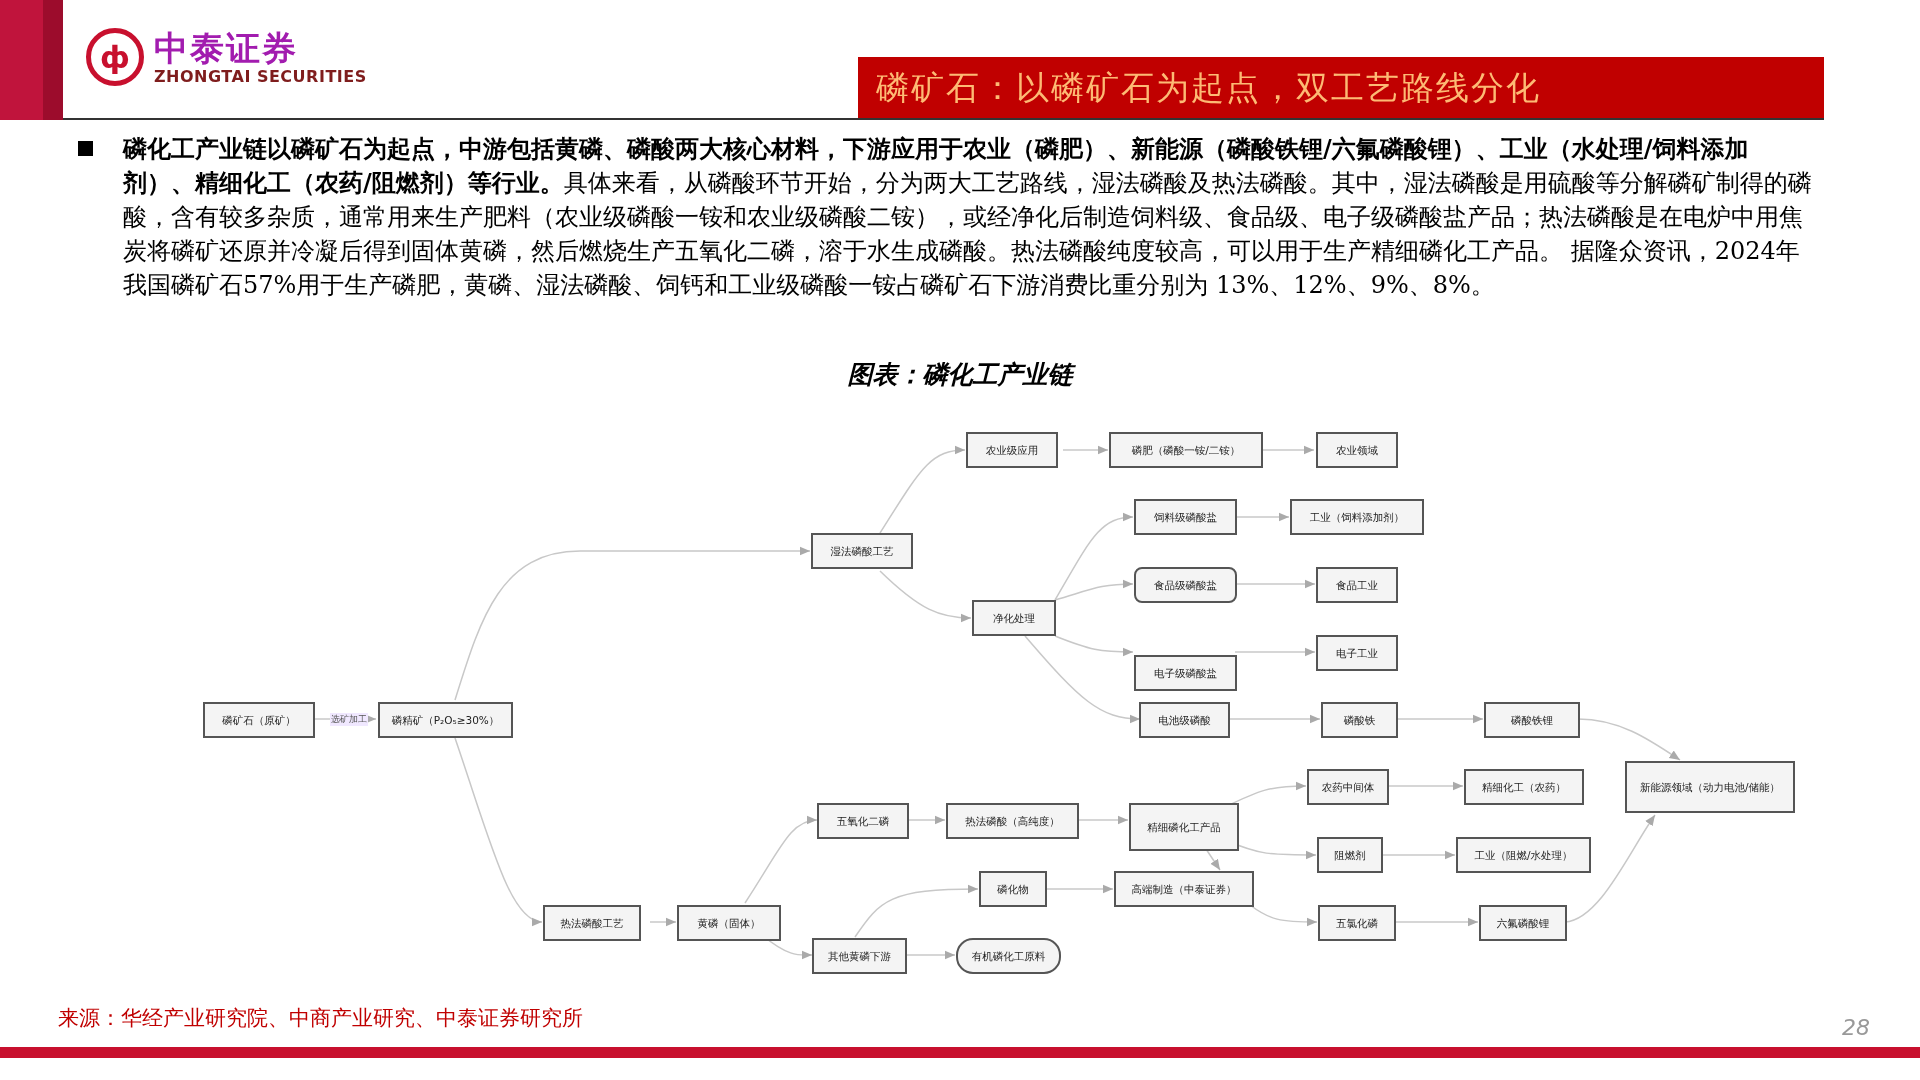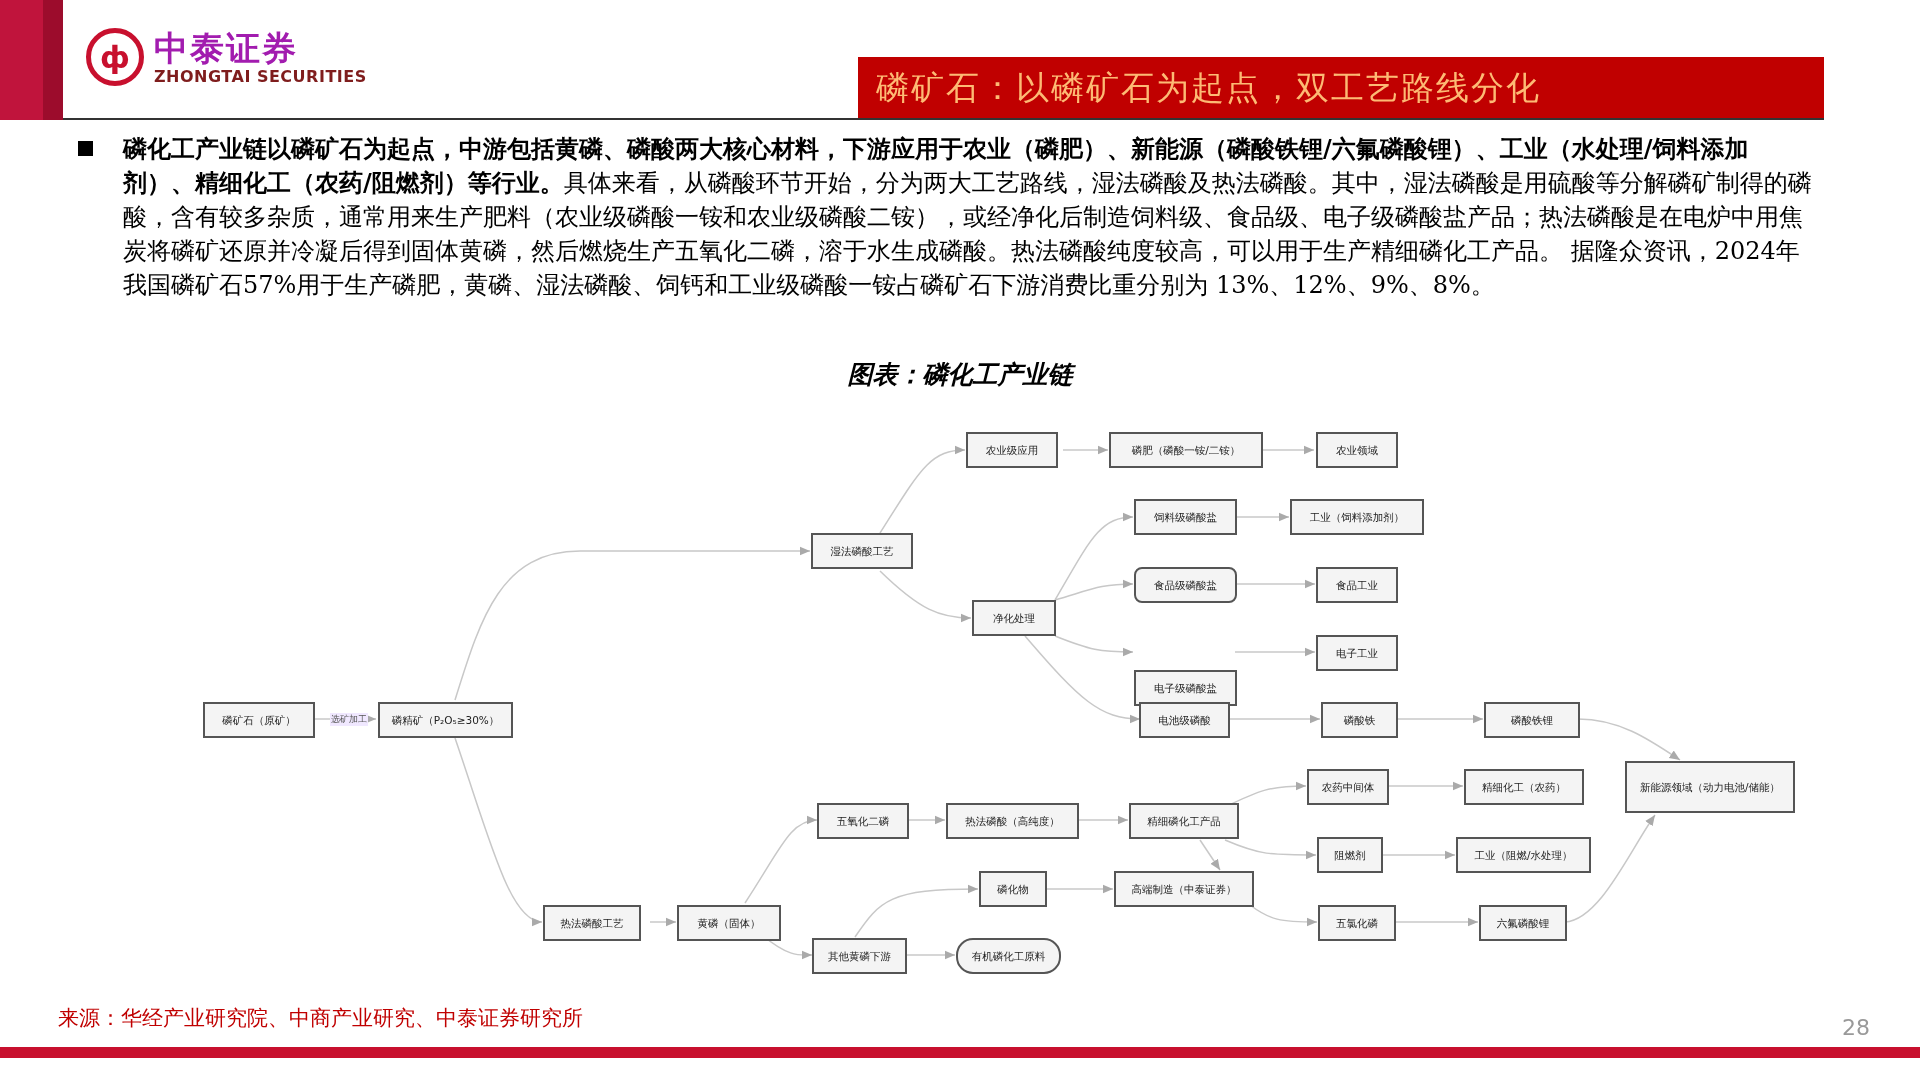--- a/index.html
+++ b/index.html
@@ -25,21 +25,21 @@
   .para b { font-weight:bold; }
   .fig-title { position:absolute; left:0; width:1920px; top:358px; text-align:center; color:#000000;
                font-family:Liberation Serif, serif; font-style:italic; font-weight:bold; font-size:25px; }
   svg.flow { position:absolute; left:0; top:0; }
   .node { position:absolute; background:#f4f4f4; border:2px solid #555; box-sizing:border-box;
           display:flex; align-items:center; justify-content:center; text-align:center;
           font-size:10.5px; color:#222; line-height:15px; padding:0 6px; }
   .edge-label { position:absolute; font-size:9px; color:#555; background:#f0e8ff; padding:0 1px; }
   .source { position:absolute; left:58px; top:1004px; color:#c00000; font-family:"DejaVu Serif", serif;
             font-size:21px; }
-  .page-num { position:absolute; left:1842px; top:1015px; color:#999; font-size:22px; }
+  .page-num { position:absolute; left:1842px; top:1015px; color:#999; font-size:22px;font-style:italic; }
   .footer-bar { position:absolute; left:0; top:1047px; width:1920px; height:11px; background:#c8102e; }
 </style>
 </head>
 <body>
 
 <div class="side-bar1"></div>
 <div class="side-bar2"></div>
 
 <div class="logo">
   <div class="logo-mark">ф</div>
@@ -111,32 +111,32 @@
 <div class="node" style="left:811px;top:533px;width:102px;height:36px;">湿法磷酸工艺</div>
 <div class="node" style="left:966px;top:432px;width:92px;height:36px;">农业级应用</div>
 <div class="node" style="left:1109px;top:432px;width:154px;height:36px;">磷肥（磷酸一铵/二铵）</div>
 <div class="node" style="left:1316px;top:432px;width:82px;height:36px;">农业领域</div>
 
 <div class="node" style="left:972px;top:600px;width:84px;height:36px;">净化处理</div>
 <div class="node" style="left:1134px;top:499px;width:103px;height:36px;">饲料级磷酸盐</div>
 <div class="node" style="left:1290px;top:499px;width:134px;height:36px;">工业（饲料添加剂）</div>
 <div class="node" style="left:1134px;top:567px;width:103px;height:36px;border-radius:8px;">食品级磷酸盐</div>
 <div class="node" style="left:1316px;top:567px;width:82px;height:36px;">食品工业</div>
-<div class="node" style="left:1134px;top:670px;width:103px;height:36px;">电子级磷酸盐</div>
+<div class="node" style="left:1134px;top:655px;width:103px;height:36px;">电子级磷酸盐</div>
 <div class="node" style="left:1316px;top:635px;width:82px;height:36px;">电子工业</div>
 <div class="node" style="left:1139px;top:702px;width:91px;height:36px;">电池级磷酸</div>
 <div class="node" style="left:1321px;top:702px;width:77px;height:36px;">磷酸铁</div>
 <div class="node" style="left:1484px;top:702px;width:96px;height:36px;">磷酸铁锂</div>
 <div class="node" style="left:1625px;top:761px;width:170px;height:52px;">新能源领域（动力电池/储能）</div>
 
 <div class="node" style="left:543px;top:905px;width:98px;height:36px;">热法磷酸工艺</div>
 <div class="node" style="left:677px;top:905px;width:104px;height:36px;">黄磷（固体）</div>
 <div class="node" style="left:817px;top:803px;width:92px;height:36px;">五氧化二磷</div>
 <div class="node" style="left:946px;top:803px;width:133px;height:36px;">热法磷酸（高纯度）</div>
-<div class="node" style="left:1129px;top:803px;width:110px;height:36px;">精细磷化工产品</div>
+<div class="node" style="left:1129px;top:803px;width:110px;height:48px;">精细磷化工产品</div>
 <div class="node" style="left:1307px;top:769px;width:82px;height:36px;">农药中间体</div>
 <div class="node" style="left:1464px;top:769px;width:120px;height:36px;">精细化工（农药）</div>
 <div class="node" style="left:1317px;top:837px;width:66px;height:36px;">阻燃剂</div>
 <div class="node" style="left:1456px;top:837px;width:135px;height:36px;">工业（阻燃/水处理）</div>
 
 <div class="node" style="left:812px;top:938px;width:95px;height:36px;">其他黄磷下游</div>
 <div class="node" style="left:956px;top:938px;width:105px;height:36px;border-radius:17px;">有机磷化工原料</div>
 <div class="node" style="left:979px;top:871px;width:68px;height:36px;">磷化物</div>
 <div class="node" style="left:1114px;top:871px;width:140px;height:36px;">高端制造（中泰证券）</div>
 <div class="node" style="left:1318px;top:905px;width:78px;height:36px;">五氯化磷</div>

